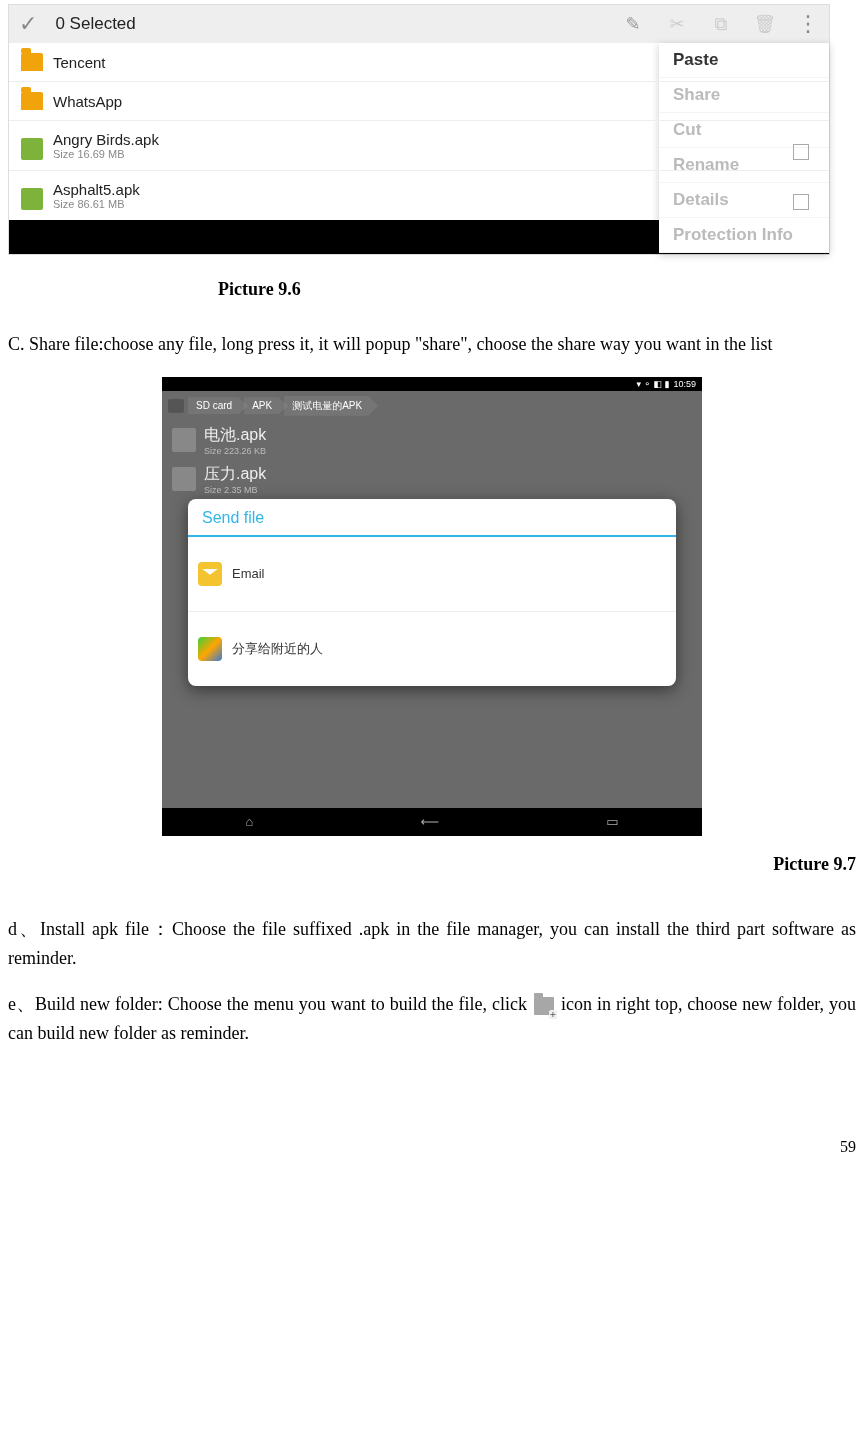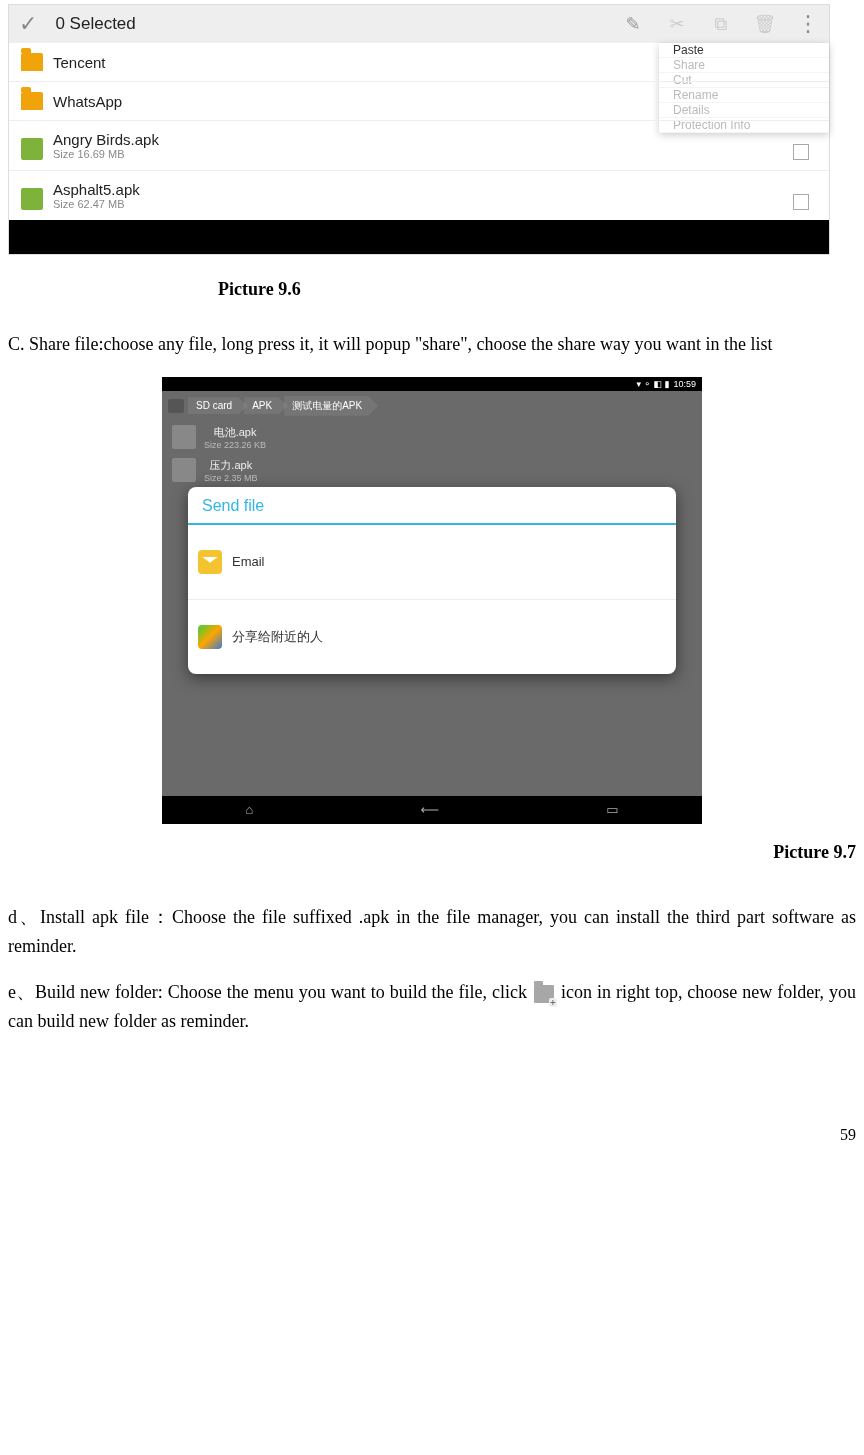--- a/index.html
+++ b/index.html
@@ -47,40 +47,40 @@
   .ficon.file .sd { top:-4px; left:-4px; }
   .rname { font-size:15px; color:#222; }
   .rsize { font-size:11px; color:#888; }
   .rcol { display:flex; flex-direction:column; }
   .cbox { width:14px; height:14px; border:1px solid #aaa; margin-left:auto; margin-right:8px; }
   .popup96 {
     position:absolute; top:38px; right:0; width:170px;
     background:#fff; box-shadow:0 2px 8px rgba(0,0,0,0.2);
     font-family:"Helvetica Neue", Arial, sans-serif;
   }
-  .pitem { padding:0 14px; font-size:12px; border-bottom:1px solid #f4f4f4; }
+  .pitem { padding:7px 14px; font-size:17px; border-bottom:1px solid #f4f4f4;font-weight:bold; }
   .pitem.enabled { color:#333; }
   .pitem.disabled { color:#bbb; }
   .blackbar { height:34px; background:#000; }
   .caption { font-weight:bold; font-size:18px; text-align:left; margin:24px 0 30px 210px; }
   .caption.c97 { text-align:right; margin:18px 0 40px; }
   .para { font-size:18px; line-height:1.6; margin:0 0 18px; text-align:justify; }
   
   .shot97 {
     width:540px; margin:18px auto 10px;
     background:#6a6a6a; position:relative;
     font-family:"Helvetica Neue", Arial, sans-serif;
   }
   .status97 { height:14px; background:#000; color:#fff; font-size:9px; display:flex; justify-content:flex-end; align-items:center; padding:0 6px; gap:4px; }
   .crumbs97 { height:30px; display:flex; align-items:center; padding:0 6px; background:#6a6a6a; color:#fff; font-size:10px; }
   .home97 { width:16px; height:14px; background:#555; border-radius:2px; margin-right:4px; }
   .crumb { background:rgba(255,255,255,0.08); padding:3px 16px 3px 8px; clip-path: polygon(0 0, calc(100% - 10px) 0, 100% 50%, calc(100% - 10px) 100%, 0 100%); margin-right:-4px; }
   .frow97 { display:flex; align-items:center; padding:4px 10px; background:#6a6a6a; color:#eee; }
   .ficon97 { width:24px; height:24px; background:#888; margin-right:8px; border-radius:2px; }
-  .fname97 { font-size:11px;text-align:center; }
+  .fname97 { font-size:16px;text-align:center; }
   .fsize97 { font-size:9px; color:#bbb; }
   .dialog97 {
     margin:0 26px 12px; background:#fff; border-radius:8px;
     box-shadow:0 4px 16px rgba(0,0,0,0.5);
   }
   .dhead97 { color:#33b5e5; font-size:16px; padding:10px 14px 8px; border-bottom:2px solid #33b5e5; }
   .dopt97 { display:flex; align-items:center; padding:25px 10px; border-bottom:1px solid #eee; font-size:13px; color:#333; }
   .dico97 { width:24px; height:24px; margin-right:10px; border-radius:4px; }
   .dico97.email { background:#f4c430; position:relative; }
   .dico97.email::after { content:''; position:absolute; top:7px; left:4px; width:16px; height:10px; background:#fff; clip-path:polygon(0 0,100% 0,50% 60%);}
@@ -143,21 +143,21 @@
           <span class="rsize">Size 16.69 MB</span>
         </div>
         <div class="cbox"></div>
       </div>
       <div class="row96" style="border-bottom:none">
         <div class="ficon file">
             <div class="sd"></div>
           </div>
         <div class="rcol">
           <span class="rname">Asphalt5.apk</span>
-          <span class="rsize">Size 62.47 MB</span>
+          <span class="rsize">Size 86.61 MB</span>
         </div>
         <div class="cbox"></div>
       </div>
     </div>
     <div class="blackbar"></div>
   </div>
 
   <div class="caption">Picture 9.6</div>
 
   <p class="para">C. Share file:choose any file, long press it, it will popup "share", choose the share way you want in the list</p>

